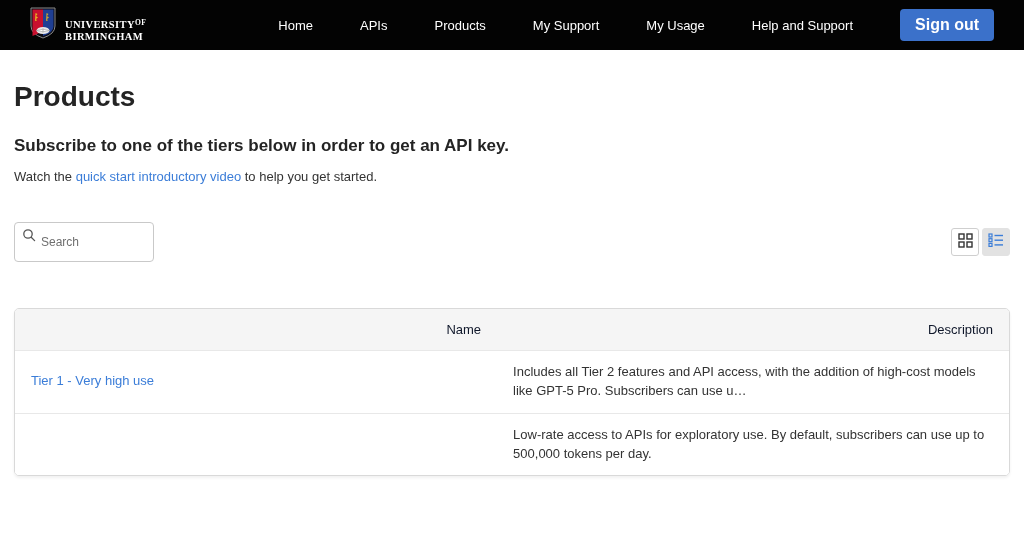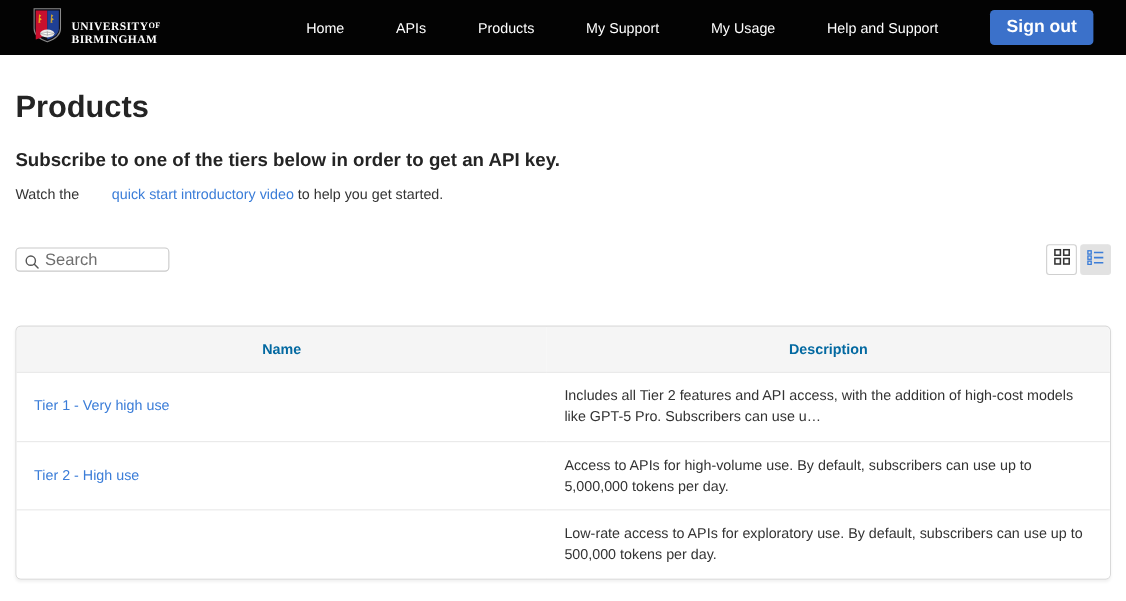--- a/index.html
+++ b/index.html
@@ -17,42 +17,42 @@
   .nav-link { color:#ffffff; font-size:13px; cursor:pointer; text-decoration:none; }
   .signout-btn { margin-left:47px; background:#3b71ca; color:#ffffff; border:none;
                  font-size:16px; font-weight:bold; padding:7px 15px; border-radius:4px;
                  cursor:pointer; font-family:"Liberation Sans", sans-serif; }
 
   
   .content { padding:0 14px; }
   .page-title { margin-top:31px; font-size:28px; font-weight:bold; color:#242424; }
   .page-subtitle { margin-top:23px; font-size:17px; font-weight:bold; color:#242424; }
   .page-intro { margin-top:13px; font-size:13px; color:#333333; }
-  .page-intro a { color:#3b7dd8; text-decoration:none; cursor:pointer;margin-left:26px; }
+  .page-intro a { color:#3b7dd8; text-decoration:none; cursor:pointer; }
 
   
   .toolbar { margin-top:38px; display:flex; align-items:center; justify-content:space-between; }
   .search-wrap { position:relative; width:140px; }
   .search-wrap svg { position:absolute; left:8px; top:6px; }
-  .search-input { width:140px; height:22px; border:1px solid #c9c9c9; border-radius:4px;
-                  padding:0 0 0 26px; font-size:15px; color:#333;
+  .search-input { width:140px; height:40px; border:1px solid #c9c9c9; border-radius:4px;
+                  padding:0 0 0 26px; font-size:12px; color:#333;
                   font-family:"Liberation Sans", sans-serif; }
   .search-input::placeholder { color:#6f6f6f; }
   .view-toggle { display:flex; gap:3px; }
   .view-btn { width:28px; height:28px; display:flex; align-items:center; justify-content:center;
               border-radius:3px; cursor:pointer; }
   .view-btn.grid { background:#ffffff; border:1px solid #cfcfcf; }
   .view-btn.list { background:#e2e2e2; border:1px solid #e2e2e2; }
 
   
   .table-card { margin-top:46px; border:1px solid #d9d9d9; border-radius:5px;
                 overflow:hidden; box-shadow:0 2px 3px rgba(0,0,0,0.06); }
   table { width:100%; border-collapse:collapse; }
-  thead th { background:#f5f5f5; text-align:center; font-size:13px; font-weight:bold;
-             color:#0369a1; padding:13px 16px; }
+  thead th { background:#f5f5f5; text-align:right; font-size:13px; font-weight:normal;
+             color:#0f172a; padding:13px 16px; }
   th.col-name, td.cell-name { width:48.5%; }
   tbody tr { border-top:1px solid #e8e8e8; background:#ffffff; }
   tbody td { font-size:13px; color:#333333; padding:12px 16px; vertical-align:middle;
              line-height:1.45; }
   td.cell-name a { color:#3b7dd8; text-decoration:none; cursor:pointer; }
 </style>
 </head>
 <body>
 
 <div class="navbar">
@@ -136,24 +136,20 @@
           <th class="col-name">Name</th>
           <th>Description</th>
         </tr>
       </thead>
       <tbody>
         <tr>
           <td class="cell-name"><a>Tier 1 - Very high use</a></td>
           <td>Includes all Tier 2 features and API access, with the addition of high-cost models like GPT-5 Pro. Subscribers can use u…</td>
         </tr>
         <tr>
-          <td class="cell-name"><a>Tier 2 - High use</a></td>
-          <td>Access to APIs for high-volume use. By default, subscribers can use up to 5,000,000 tokens per day.</td>
-        </tr>
-        <tr>
           <td class="cell-name"></td>
           <td>Low-rate access to APIs for exploratory use. By default, subscribers can use up to 500,000 tokens per day.</td>
         </tr>
       </tbody>
     </table>
   </div>
 
 </div>
 
 </body></html>

